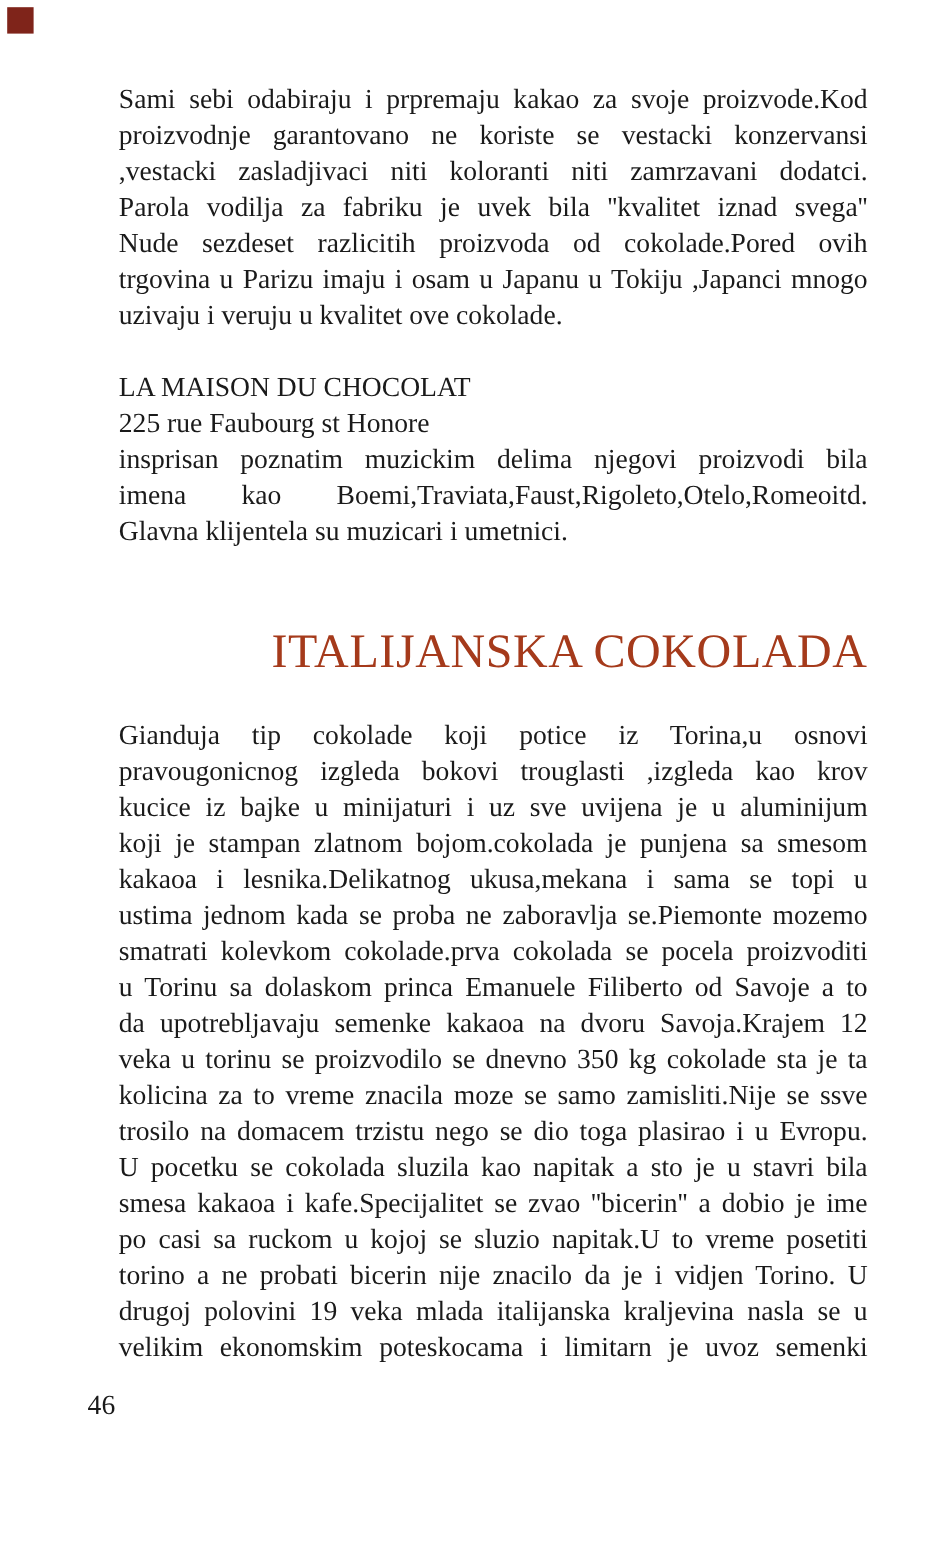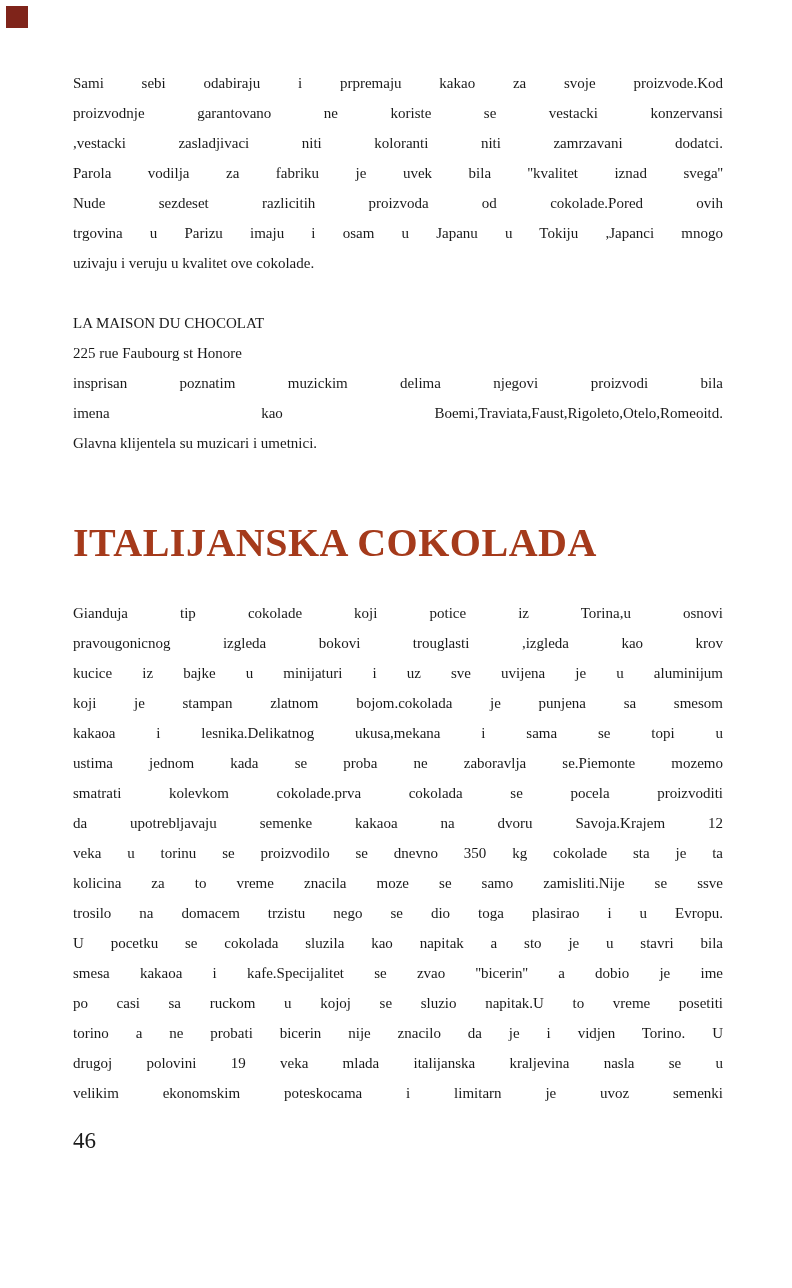--- a/index.html
+++ b/index.html
@@ -19,34 +19,34 @@
     top: 6px;
     width: 22px;
     height: 22px;
   }
   .content {
     position: absolute;
     left: 73px;
     top: 0;
     width: 650px;
   }
-  .para { font-size: 15px; line-height: 30px; letter-spacing: 0px; }
+  .para { font-size: 23px; line-height: 30px; letter-spacing: 0px; margin-left: 26px; }
   .line { width: 100%; }
   
   .jl { text-align: justify; text-align-last: justify; }
   
   .ll { text-align: right; text-align-last: left; }
   .intro-para { margin-top: 68px; }
   .maison-para { margin-top: 30px; }
   .section-heading {
     margin-top: 62px;
     font-size: 40px;
     line-height: 46px;
-    font-weight: bold;
-    text-align: left;
+    font-weight: normal;
+    text-align: right;
     letter-spacing: 0.5px;
   }
   .italian-para { margin-top: 32px; }
   .page-number {
     margin-top: 18px;
     font-size: 23px;
     line-height: 30px;
   }
 </style>
 </head>
@@ -79,20 +79,21 @@
     <div class="section-heading" style="color: rgb(165, 58, 27);">ITALIJANSKA COKOLADA</div>
 
     <div class="para italian-para">
       <div class="line jl">Gianduja tip cokolade koji potice iz Torina,u osnovi</div>
       <div class="line jl">pravougonicnog izgleda bokovi trouglasti ,izgleda kao krov</div>
       <div class="line jl">kucice iz bajke u minijaturi i uz sve uvijena je u aluminijum</div>
       <div class="line jl">koji je stampan zlatnom bojom.cokolada je punjena sa smesom</div>
       <div class="line jl">kakaoa i lesnika.Delikatnog ukusa,mekana i sama se topi u</div>
       <div class="line jl">ustima jednom kada se proba ne zaboravlja se.Piemonte mozemo</div>
       <div class="line jl">smatrati kolevkom cokolade.prva cokolada se pocela proizvoditi</div>
+      <div class="line jl">u Torinu sa dolaskom princa Emanuele Filiberto od Savoje a to</div>
       <div class="line jl">da upotrebljavaju semenke kakaoa na dvoru Savoja.Krajem 12</div>
       <div class="line jl">veka u torinu se proizvodilo se dnevno 350 kg cokolade sta je ta</div>
       <div class="line jl">kolicina za to vreme znacila moze se samo zamisliti.Nije se ssve</div>
       <div class="line jl">trosilo na domacem trzistu nego se dio toga plasirao i u Evropu.</div>
       <div class="line jl">U pocetku se cokolada sluzila kao napitak a sto je u stavri bila</div>
       <div class="line jl">smesa kakaoa i kafe.Specijalitet se zvao ''bicerin'' a dobio je ime</div>
       <div class="line jl">po casi sa ruckom u kojoj se sluzio napitak.U to vreme posetiti</div>
       <div class="line jl">torino a ne probati bicerin nije znacilo da je i vidjen Torino. U</div>
       <div class="line jl">drugoj polovini 19 veka mlada italijanska kraljevina nasla se u</div>
       <div class="line jl">velikim ekonomskim poteskocama i limitarn je uvoz semenki</div>

